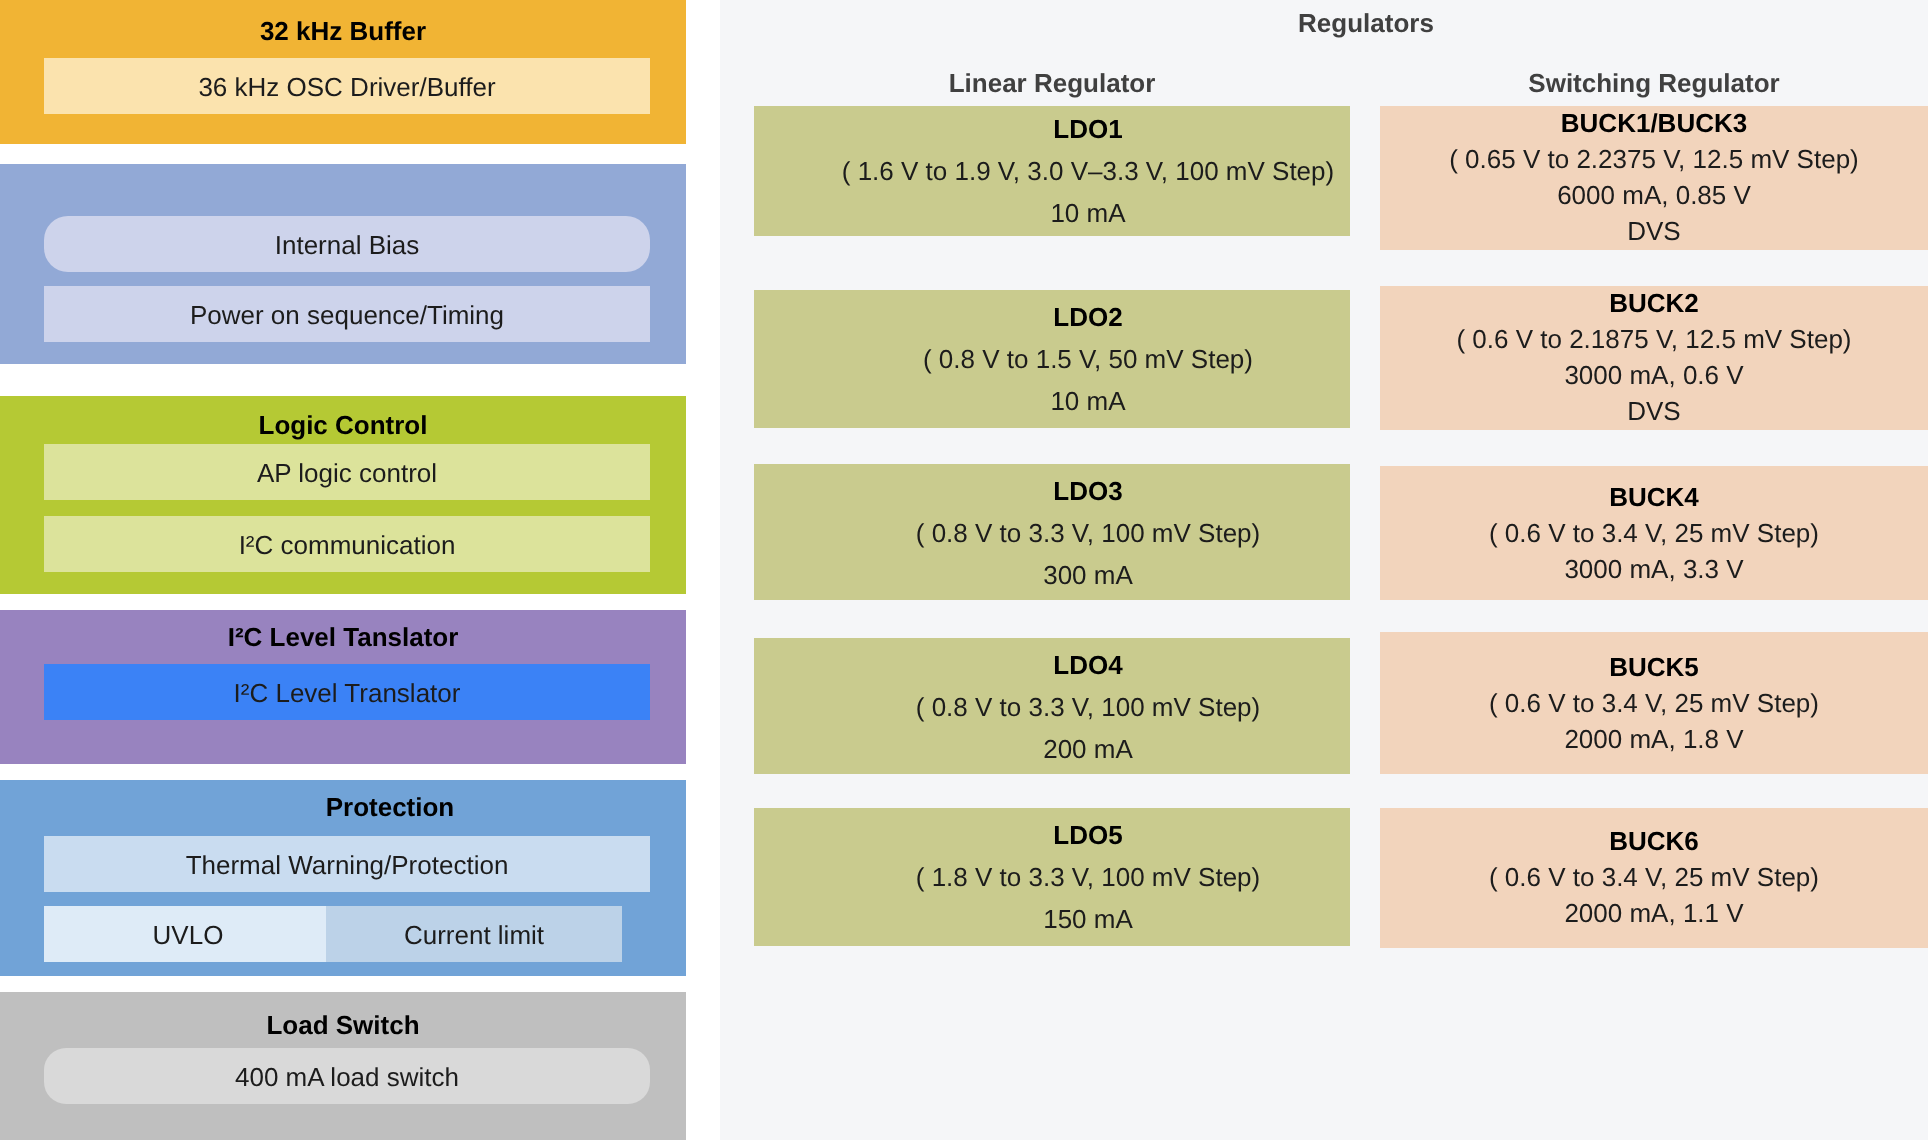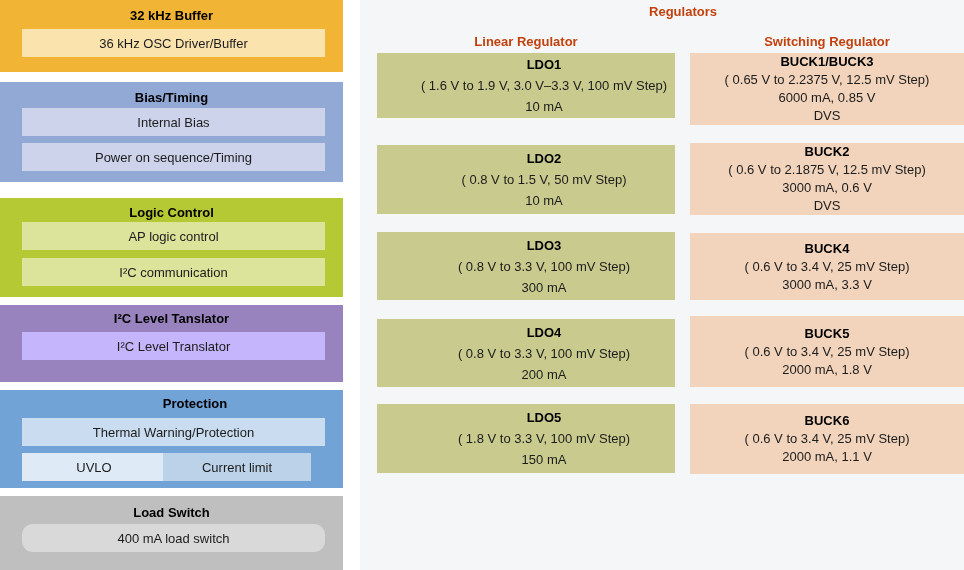--- a/index.html
+++ b/index.html
@@ -12,31 +12,31 @@
   .block-title { text-align:center; font-weight:700; font-size:13px; color:#000; position:absolute; left:0; right:0; }
   .block-item { position:absolute; left:22px; width:303px; height:28px; display:flex; align-items:center; justify-content:center; font-size:13px; }
 
   .bg-buffer   { background:#F1B434; }
   .it-buffer   { background:#FBE3AE; }
   .bg-bias     { background:#92A9D6; }
   .it-bias     { background:#CDD3EB; }
   .bg-logic    { background:#B5C934; }
   .it-logic    { background:#DCE39B; }
   .bg-purple   { background:#9883BF; }
-  .it-purple   { background:#c4b5fd; }
+  .it-purple   { background:#3b82f6; }
   .bg-prot     { background:#71A3D7; }
   .it-thermal  { background:#C9DCF0; }
   .it-uvlo     { background:#DEEBF7; }
   .it-climit   { background:#BCD2E8; }
   .bg-gray     { background:#BFBFBF; }
   .it-gray     { background:#D9D9D9;border-radius:11px; }
 
   
   .panel { position:absolute; left:360px; top:0; width:604px; height:570px; background:#F5F6F8; }
-  .sect-header { position:absolute; font-weight:700; font-size:13px; color:#c2410c; transform:translateX(-50%); white-space:nowrap;text-align:center; }
+  .sect-header { position:absolute; font-weight:700; font-size:13px; color:#404040; transform:translateX(-50%); white-space:nowrap;text-align:center; }
 
   .reg-box { position:absolute; display:flex; flex-direction:column; align-items:center; justify-content:center; text-align:center; font-size:13px; }
   .reg-box.ldo  { left:377px; width:298px; background:#C9CB8E; }
   .reg-box.buck { left:690px; width:274px; background:#F2D4BC; }
   .reg-name { font-weight:700; color:#000; }
   .ldo  .reg-name, .ldo  .reg-line { line-height:21px;margin-left:36px; }
   .buck .reg-name, .buck .reg-line { line-height:18px; }
 </style>
 </head>
 <body>
@@ -44,22 +44,21 @@
 <div id="stage">
 
   <div class="panel"></div>
 
   <div class="block bg-buffer" style="top:0; height:72px;">
     <div class="block-title" style="top:8px;">32 kHz Buffer</div>
     <div class="block-item it-buffer" style="top:29px;">36 kHz OSC Driver/Buffer</div>
   </div>
 
   <div class="block bg-bias" style="top:82px; height:100px;">
-    <div class="block-title" style="top:8px;">Bias/Timing</div>
-    <div class="block-item it-bias" style="top:26px;">Internal Bias</div>
+    <div class="block-item it-bias" style="top:26px;border-radius:12px;">Internal Bias</div>
     <div class="block-item it-bias" style="top:61px;">Power on sequence/Timing</div>
   </div>
 
   <div class="block bg-logic" style="top:198px; height:99px;">
     <div class="block-title" style="top:7px;">Logic Control</div>
     <div class="block-item it-logic" style="top:24px;">AP logic control</div>
     <div class="block-item it-logic" style="top:60px;">I²C communication</div>
   </div>
 
   <div class="block bg-purple" style="top:305px; height:77px;">

